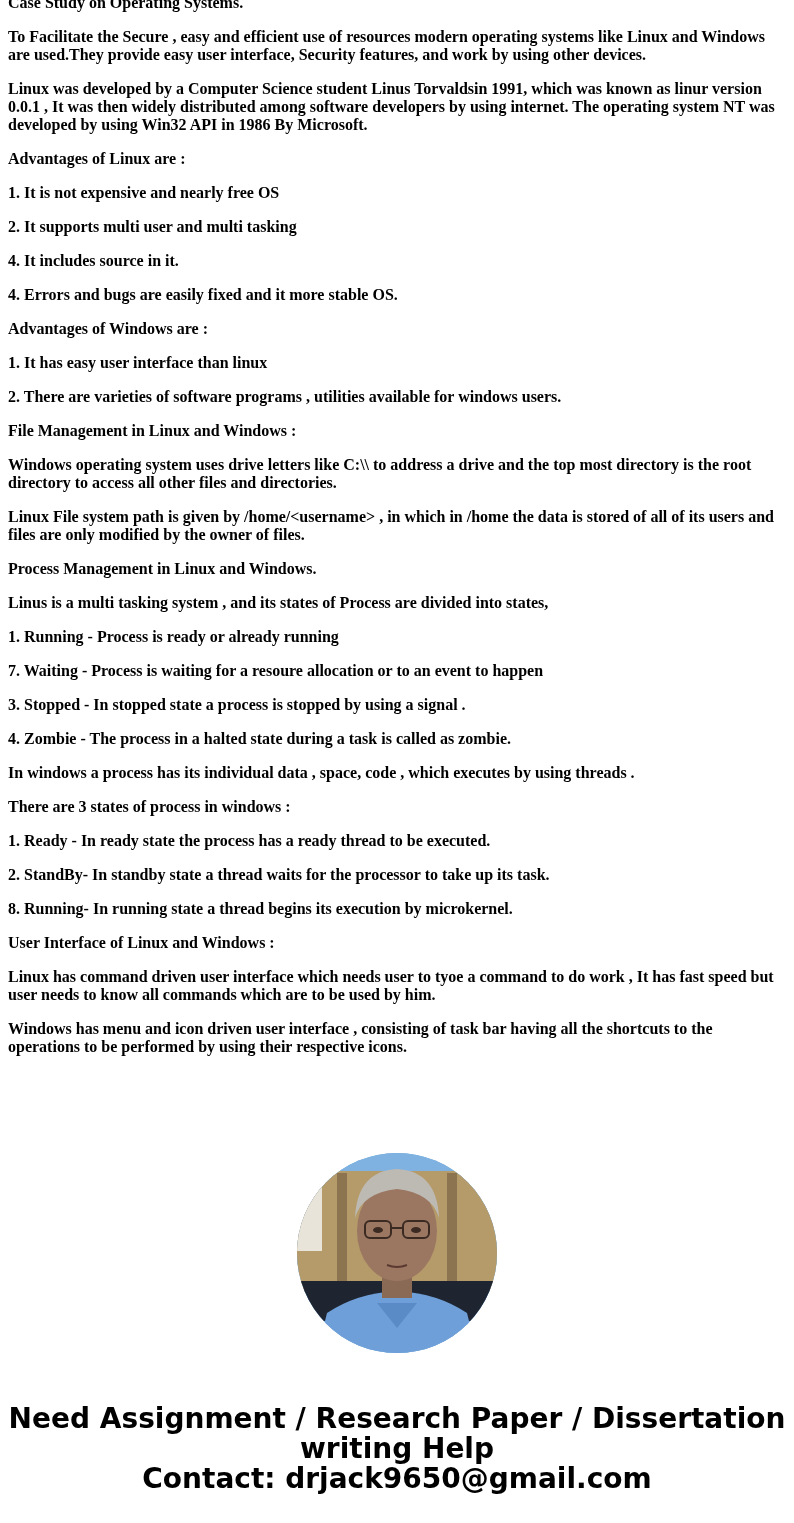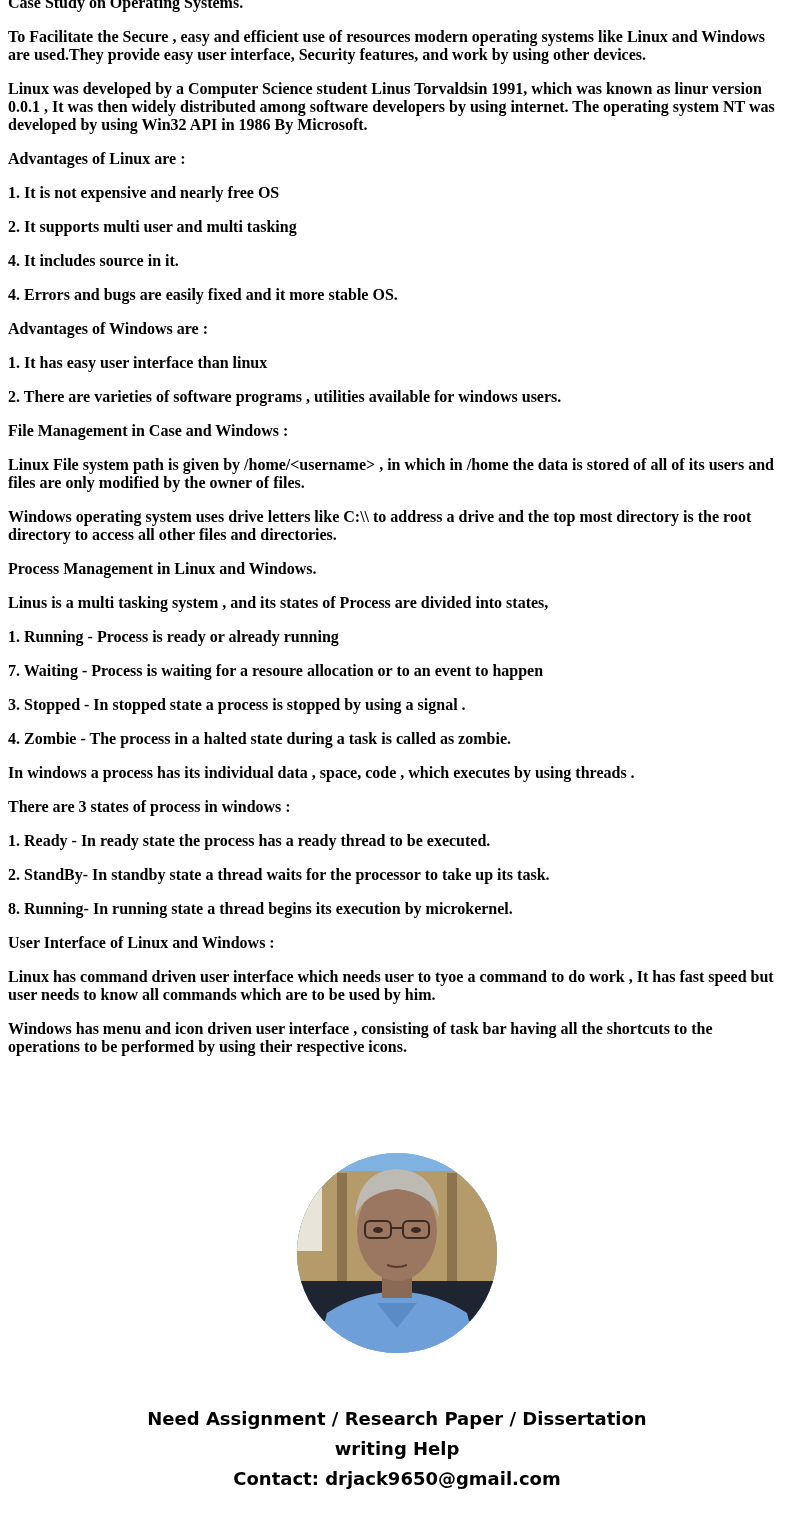--- a/index.html
+++ b/index.html
@@ -36,44 +36,44 @@
     }
     .avatar svg { display: block; }
     .cta {
       position: absolute;
       left: 0;
       top: 1404px;
       width: 794px;
       text-align: center;
       font-family: "DejaVu Sans", sans-serif;
       font-weight: bold;
-      font-size: 18px;
+      font-size: 28px;
       line-height: 30px;
       color: #000;
     }
     .cta div { margin: 0; }
   </style>
 </head>
 <body>
 
 <div class="content">
   <p>Case Study on Operating Systems.</p>
   <p>To Facilitate the Secure , easy and efficient use of resources modern operating systems like Linux and Windows are used.They provide easy user interface, Security features, and work by using other devices.</p>
   <p>Linux was developed by a Computer Science student Linus Torvaldsin 1991, which was known as linur version 0.0.1 , It was then widely distributed among software developers by using internet. The operating system NT was developed by using Win32 API in 1986 By Microsoft.</p>
   <p>Advantages of Linux are :</p>
   <p>1. It is not expensive and nearly free OS</p>
   <p>2. It supports multi user and multi tasking</p>
   <p>4. It includes source in it.</p>
   <p>4. Errors and bugs are easily fixed and it more stable OS.</p>
   <p>Advantages of Windows are :</p>
   <p>1. It has easy user interface than linux</p>
   <p>2. There are varieties of software programs , utilities available for windows users.</p>
-  <p>File Management in Case and Windows :</p>
+  <p>File Management in Linux and Windows :</p>
+  <p>Windows operating system uses drive letters like C:\\ to address a drive and the top most directory is the root directory to access all other files and directories.</p>
   <p>Linux File system path is given by /home/&lt;username&gt; , in which in /home the data is stored of all of its users and files are only modified by the owner of files.</p>
-  <p>Windows operating system uses drive letters like C:\\ to address a drive and the top most directory is the root directory to access all other files and directories.</p>
   <p>Process Management in Linux and Windows.</p>
   <p>Linus is a multi tasking system , and its states of Process are divided into states,</p>
   <p>1. Running - Process is ready or already running</p>
   <p>7. Waiting - Process is waiting for a resoure allocation or to an event to happen</p>
   <p>3. Stopped - In stopped state a process is stopped by using a signal .</p>
   <p>4. Zombie - The process in a halted state during a task is called as zombie.</p>
   <p>In windows a process has its individual data , space, code , which executes by using threads .</p>
   <p>There are 3 states of process in windows :</p>
   <p>1. Ready - In ready state the process has a ready thread to be executed.</p>
   <p>2. StandBy- In standby state a thread waits for the processor to take up its task.</p>

